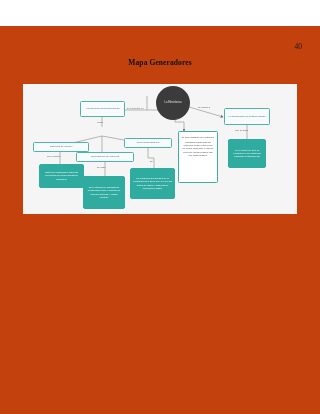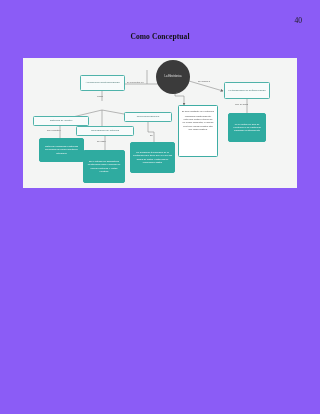--- a/index.html
+++ b/index.html
@@ -1,20 +1,20 @@
 <!DOCTYPE html>
 <html><head>
 <meta charset="utf-8">
 <style>
   html,body{margin:0;padding:0;}
   body{
     width:320px;height:414px;background:#ffffff;overflow:hidden;
     font-family:"Liberation Serif", serif;position:relative;
   }
-  .page{position:absolute;inset:0;background:#8b5cf6;}
+  .page{position:absolute;inset:0;background:#c2410c;margin-top:26px;}
 
   .page-number{
     position:absolute;right:18px;top:16px;
     font-family:"Liberation Serif", serif;
     font-size:7.5px;color:#1a1a1a;
   }
 
   .doc-title{
     position:absolute;left:0;right:0;top:32px;
     text-align:center;font-weight:bold;
@@ -92,21 +92,21 @@
     white-space:nowrap;
   }
 </style>
 </head>
 <body>
 
 <div class="page">
 
   <div class="page-number">40</div>
 
-  <div class="doc-title">Como Conceptual</div>
+  <div class="doc-title">Mapa Generadores</div>
 
   <div class="map-canvas">
 
     <svg class="edges" viewBox="0 0 274 130">
       <defs>
         <marker id="ah" markerWidth="5" markerHeight="5" refX="4" refY="2.5" orient="auto">
           <path d="M0,0 L5,2.5 L0,5 z" fill="#6b6b6b"></path>
         </marker>
         <marker id="ahd" markerWidth="4" markerHeight="4" refX="3.2" refY="2" orient="auto">
           <path d="M0,0 L4,2 L0,4 z" fill="#7d7d7d"></path>

